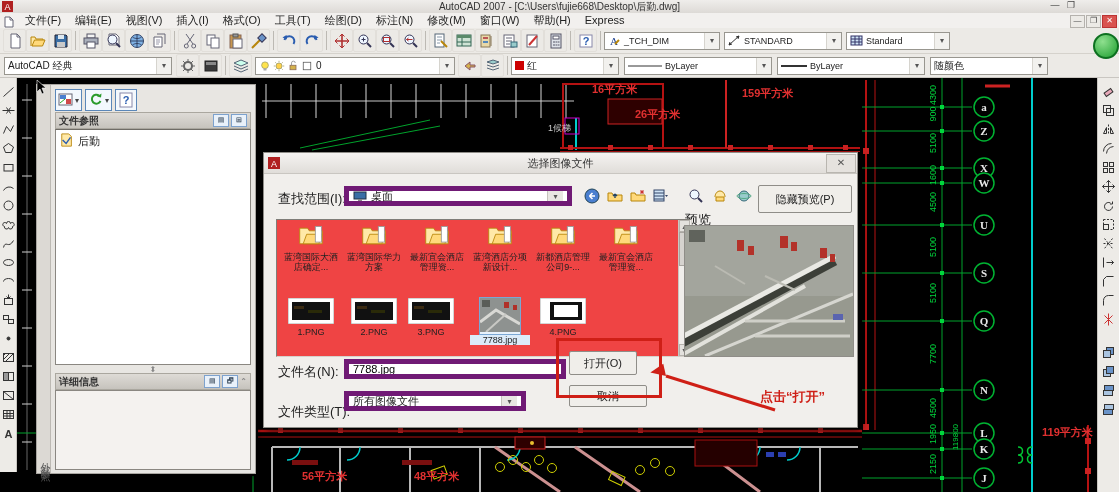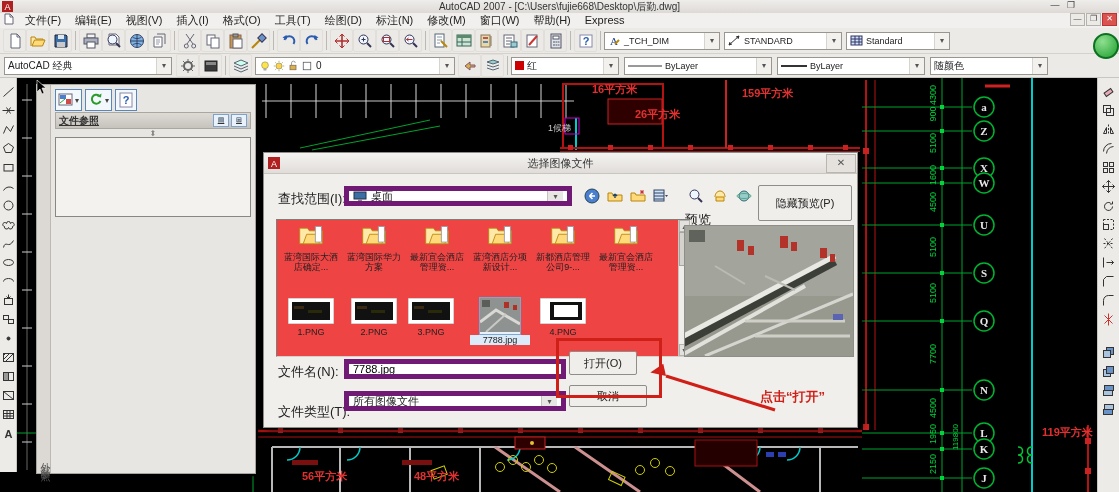--- a/index.html
+++ b/index.html
@@ -5,21 +5,21 @@
   html,body{margin:0;padding:0;background:#444;}
   #root{position:relative;width:1119px;height:492px;background:#000;overflow:hidden;
         font-family:"Liberation Sans","DejaVu Sans",sans-serif;font-size:11px;color:#222;}
   .abs{position:absolute;}
   
   #titlebar{left:0;top:0;width:1119px;height:13px;background:linear-gradient(#efedeb,#dddad6);
             display:flex;align-items:center;font-size:10px;color:#333;}
   #titletext{position:absolute;left:0;right:0;text-align:center;top:0;line-height:13px;}
   .winctl{font-size:9px;color:#444;width:16px;text-align:center;}
   #menubar{left:0;top:13px;width:1119px;height:15px;background:#f2f0ee;border-bottom:1px solid #d8d5d0;
-           display:flex;align-items:flex-start;font-size:11px;}
+           display:flex;align-items:flex-end;font-size:11px;}
   .menu-item{padding:0 7px;line-height:15px;color:#222;cursor:default;}
   .docctl{width:13px;height:11px;border:1px solid #b5b2ad;background:#eceae6;font-size:8px;line-height:10px;
           text-align:center;color:#444;margin-left:1px;}
   .docctl.close{background:#d9534f;color:#fff;border-color:#b33;}
   #toolbar1{left:0;top:28px;width:1119px;height:26px;background:#eceae6;border-bottom:1px solid #d5d2cc;
             display:flex;align-items:center;padding-left:3px;box-sizing:border-box;}
   #toolbar2{left:0;top:54px;width:1119px;height:24px;background:#eceae6;border-bottom:1px solid #c9c6c1;
             display:flex;align-items:center;padding-left:4px;box-sizing:border-box;}
   .tbtn{display:inline-flex;align-items:center;justify-content:center;width:21px;height:21px;
         border:1px solid #e2dfda;border-radius:2px;background:transparent;}
@@ -41,21 +41,21 @@
   #palette{left:36px;top:84px;width:220px;height:390px;background:#e8e6e2;border:1px solid #a8a5a0;
            box-shadow:2px 2px 5px rgba(0,0,0,.55);display:flex;box-sizing:border-box;}
   #palette-strip{width:13px;background:#dcd9d4;border-right:1px solid #bcb9b3;position:relative;}
   #palette-side-label{position:absolute;bottom:6px;left:1px;writing-mode:vertical-rl;font-size:10px;
                       color:#555;letter-spacing:3px;}
   #palette-main{flex:1;display:flex;flex-direction:column;padding:3px 4px;box-sizing:border-box;}
   #palette-toolbar{display:flex;gap:3px;align-items:center;height:24px;}
   .pbtn{display:inline-flex;align-items:center;border:1px solid #5b87b8;background:#f3f8fd;height:20px;
         padding:0 2px;gap:1px;font-size:8px;color:#444;}
   .phdr{height:15px;background:linear-gradient(#dedbd6,#c6c3bd);border:1px solid #aaa79f;display:flex;
-        align-items:center;font-size:10px;font-weight:bold;color:#333;padding:0 3px;gap:2px;text-decoration:underline;}
+        align-items:center;font-size:10px;font-weight:bold;color:#333;padding:0 3px;gap:2px;}
   .phdr .spacer{flex:1;}
   .mini{width:14px;height:11px;border:1px solid #7da2ce;background:#e9f1fa;font-size:7px;line-height:10px;
         text-align:center;color:#345;}
   .plist{background:#fff;border:1px solid #8a8781;border-top-color:#6f6c66;flex:1;padding:2px;}
   .plist-item{display:flex;align-items:center;gap:4px;font-size:11px;color:#222;padding:1px 2px;}
   #splitter{height:8px;display:flex;align-items:center;justify-content:center;color:#888;font-size:8px;}
   #details-box{background:#f4f2ef;border:1px solid #8a8781;height:78px;}
   
   #dialog{left:263px;top:152px;width:595px;height:276px;background:#f1efec;border:1px solid #8f8d88;
           box-shadow:3px 3px 8px rgba(0,0,0,.6);box-sizing:border-box;}
@@ -869,21 +869,37 @@
               <text x="8" y="12" font-size="11" font-weight="bold" fill="#2a5db0" text-anchor="middle">?</text>
             </svg>
           </span>
         </div>
       <div class="phdr">
         <span>文件参照</span>
         <span class="spacer"></span>
         <span class="mini">▤</span>
         <span class="mini">⊞</span>
       </div>
+      <div class="plist" id="xref-list">
+          <div class="plist-item">
+            <span><svg width="14" height="14" viewBox="0 0 16 16">
+                <path d="M2,1h8l3,3v11H2z" fill="#ffe9a8" stroke="#b8860b"></path>
+                <path d="M3,8l4,4l5,-7" stroke="#2a5db0" fill="none" stroke-width="1.6"></path>
+              </svg></span>
+            <span>后勤</span>
+          </div>
+        </div>
       <div id="splitter">⬍</div>
+      <div class="phdr">
+        <span>详细信息</span>
+        <span class="spacer"></span>
+        <span class="mini">▤</span>
+        <span class="mini">🗗</span>
+        <span style="color:#888;font-size:8px">⌃</span>
+      </div>
       <div id="details-box"></div>
     </div>
   </div>
 
   <svg class="abs" id="cursor" width="11" height="16" viewBox="0 0 11 16">
     <path d="M1,1 L1,13 L4,10 L6,15 L8,14 L6,9 L10,9 Z" fill="#000" stroke="#fff" stroke-width="0.6"></path>
   </svg>
 
   <div class="abs" id="dialog">
     <div id="dlg-title">
@@ -935,21 +951,21 @@
           <svg width="16" height="16" viewBox="0 0 16 16">
             <path d="M3,9c0,-3,2,-6,5,-6s5,3,5,6" fill="#ffe9a8" stroke="#b8860b"></path>
             <path d="M4,9h8v4H4z" fill="#ffd97a" stroke="#b8860b"></path>
           </svg>
         </span><span class="navbtn" style="left: 470px; top: 33px;">
           <svg width="16" height="16" viewBox="0 0 16 16">
             <circle cx="8" cy="8" r="5" fill="#9cc" stroke="#367"></circle>
             <ellipse cx="8" cy="8" rx="7" ry="2.5" fill="none" stroke="#5a8"></ellipse>
           </svg>
         </span></span>
-    <div class="dlg-btn" style="left:494px;top:32px;width:94px;height:36px">隐藏预览(P)</div>
+    <div class="dlg-btn" style="left:494px;top:32px;width:94px;height:28px">隐藏预览(P)</div>
     <div class="dlg-label" style="left:421px;top:58px">预览</div>
 
     <div id="file-list">
       <div id="folders-row">
           <div class="fitem" style="left: 4px; top: 3px;">
             <div class="thumbbox"><svg width="30" height="26" viewBox="0 0 30 30">
                 <path d="M2,24V6h9l2,3h15v15z" fill="#ffe9a8" stroke="#b8860b"></path>
                 <path d="M6,24l4,-11h18l-4,11z" fill="#ffd97a" stroke="#b8860b"></path>
                 <rect x="20" y="4" width="7" height="18" fill="#fff" stroke="#999"></rect>
               </svg></div>
@@ -1053,21 +1069,21 @@
         <rect x="148" y="88" width="10" height="6" fill="#5a64b0"></rect>
         <rect x="4" y="4" width="16" height="12" fill="#60635c"></rect>
         <path d="M30,40l30,18M80,50l30,14" stroke="#babab2" stroke-width="2"></path>
       </svg>
 
     <div class="dlg-label" style="left:14px;top:210px">文件名(N):</div>
     <input class="field" style="left: 80px; top: 206px; width: 222px; font-family: inherit;" value="7788.jpg">
     <div class="dlg-btn" style="left:305px;top:198px;width:68px;height:24px">打开(O)</div>
 
     <div class="dlg-label" style="left:14px;top:250px">文件类型(T):</div>
-    <div class="field" style="left:80px;top:238px;width:222px">
+    <div class="field" style="left:80px;top:238px;width:182px">
       <span>所有图像文件</span>
       <span class="caret">▾</span>
     </div>
     <div class="dlg-btn" style="left:305px;top:232px;width:78px;height:22px">取消</div>
   </div>
 
   <div class="abs anno" id="anno-rect"></div>
   <svg class="abs anno" style="left:640px;top:358px" width="150" height="62" viewBox="0 0 150 62">
     <line x1="135" y1="52" x2="26" y2="18" stroke="#cf1f16" stroke-width="3"></line>
     <path d="M26,18 l16,-1 l-10,12 z" fill="#cf1f16" transform="rotate(196 26 18)"></path>

